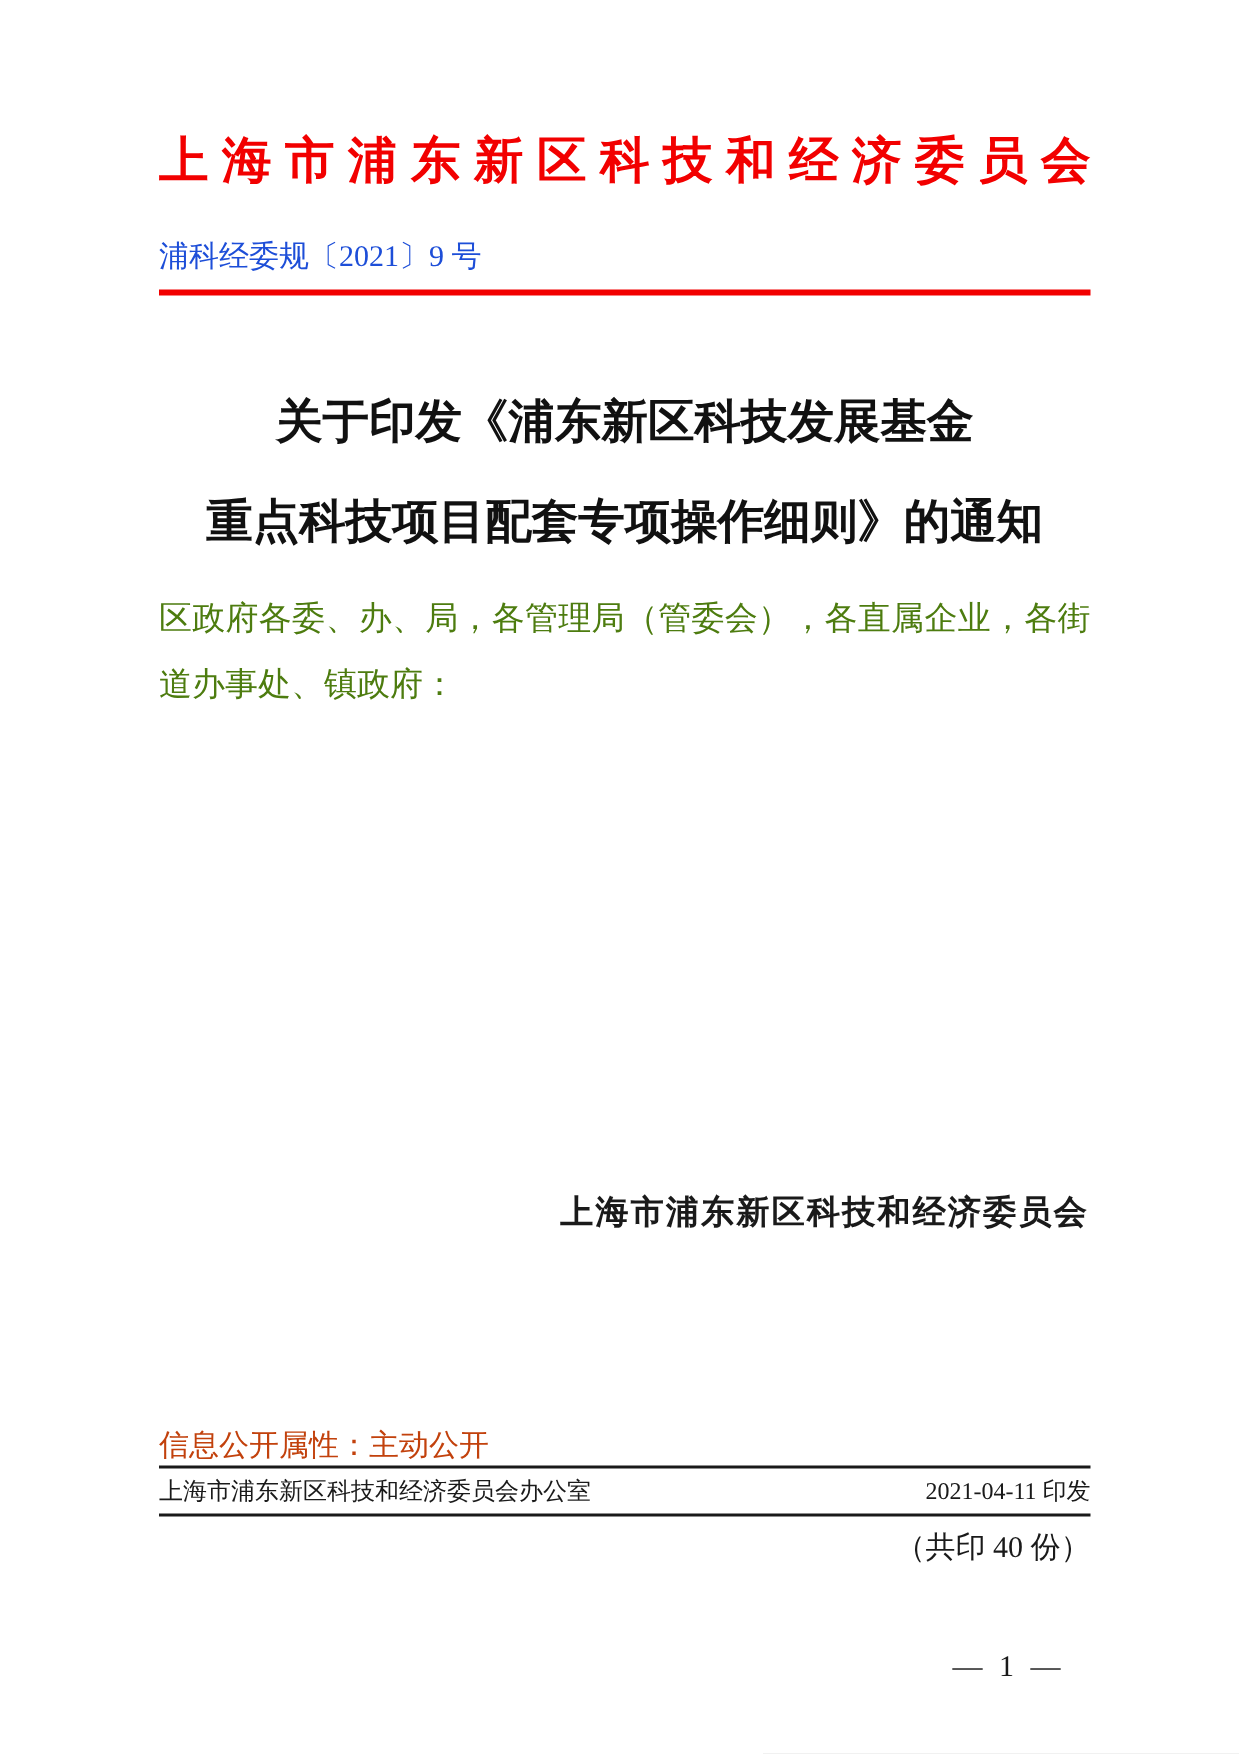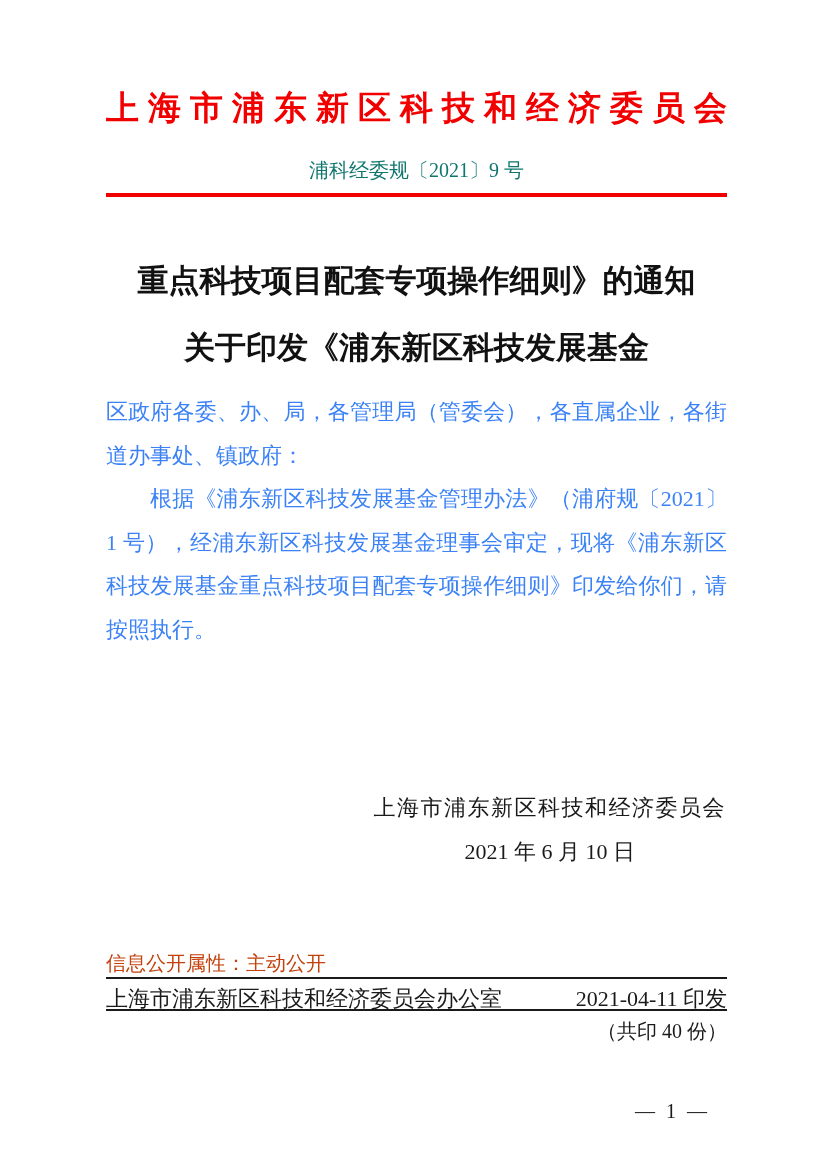--- a/index.html
+++ b/index.html
@@ -30,23 +30,23 @@
     text-align-last: justify;
     white-space: nowrap;
     display: flex;
     justify-content: space-between;
   }
   .doc-number {
     position: absolute;
     top: 157px;
     left: 106px;
     width: 621px;
-    text-align: center;
-    font-size: 20px;
-    color: #0f766e;
+    text-align: left;
+    font-size: 20px;
+    color: #1d4ed8;
   }
   .red-rule {
     position: absolute;
     top: 193px;
     left: 106px;
     width: 621px;
     height: 4px;
     background: #f20000;
   }
 
@@ -67,35 +67,35 @@
   
   .body-text {
     position: absolute;
     top: 390px;
     left: 106px;
     width: 621px;
     font-size: 22px;
     line-height: 43.5px;
     text-align: justify;
     text-justify: inter-character;
-    color: #3b82f6;
+    color: #4d7c0f;
   }
   .body-text .para-indent { text-indent: 2em; }
 
   
   .signature {
     position: absolute;
     top: 786px;
     right: 100px;
     text-align: center;
     font-size: 22px;
     line-height: 43.5px;
     color: #1a1a1a;
   }
-  .signature .sig-agency { letter-spacing: 1.5px; }
+  .signature .sig-agency { letter-spacing: 1.5px; font-weight: bold; }
 
   
   .footer-disclosure {
     position: absolute;
     top: 950px;
     left: 106px;
     width: 621px;
     font-size: 20px;
     color: #c2410c;
   }
@@ -108,21 +108,21 @@
     background: #1a1a1a;
   }
   .footer-office-row {
     position: absolute;
     top: 984px;
     left: 106px;
     width: 621px;
     display: flex;
     justify-content: space-between;
     align-items: baseline;
-    font-size: 22px;
+    font-size: 16px;
     color: #1a1a1a;
   }
   .footer-rule-bottom {
     position: absolute;
     top: 1009px;
     left: 106px;
     width: 621px;
     height: 2px;
     background: #1a1a1a;
   }
@@ -167,32 +167,30 @@
       <span>委</span>
       <span>员</span>
       <span>会</span>
     </div>
 
   <div class="doc-number">浦科经委规〔2021〕9 号</div>
 
   <div class="red-rule"></div>
 
   <h1 class="title">
+    <span class="title-line">关于印发《浦东新区科技发展基金</span>
     <span class="title-line">重点科技项目配套专项操作细则》的通知</span>
-    <span class="title-line">关于印发《浦东新区科技发展基金</span>
   </h1>
 
   <div class="body-text">
     <p>区政府各委、办、局，各管理局（管委会），各直属企业，各街道办事处、镇政府：</p>
-    <p class="para-indent">根据《浦东新区科技发展基金管理办法》（浦府规〔2021〕1 号），经浦东新区科技发展基金理事会审定，现将《浦东新区科技发展基金重点科技项目配套专项操作细则》印发给你们，请按照执行。</p>
   </div>
 
   <div class="signature">
     <div class="sig-agency">上海市浦东新区科技和经济委员会</div>
-    <div class="sig-date">2021 年 6 月 10 日</div>
   </div>
 
   <div class="footer-disclosure">信息公开属性：主动公开</div>
 
   <div class="footer-rule-top"></div>
 
   <div class="footer-office-row">
     <span>上海市浦东新区科技和经济委员会办公室</span>
     <span>2021-04-11 印发</span>
   </div>

